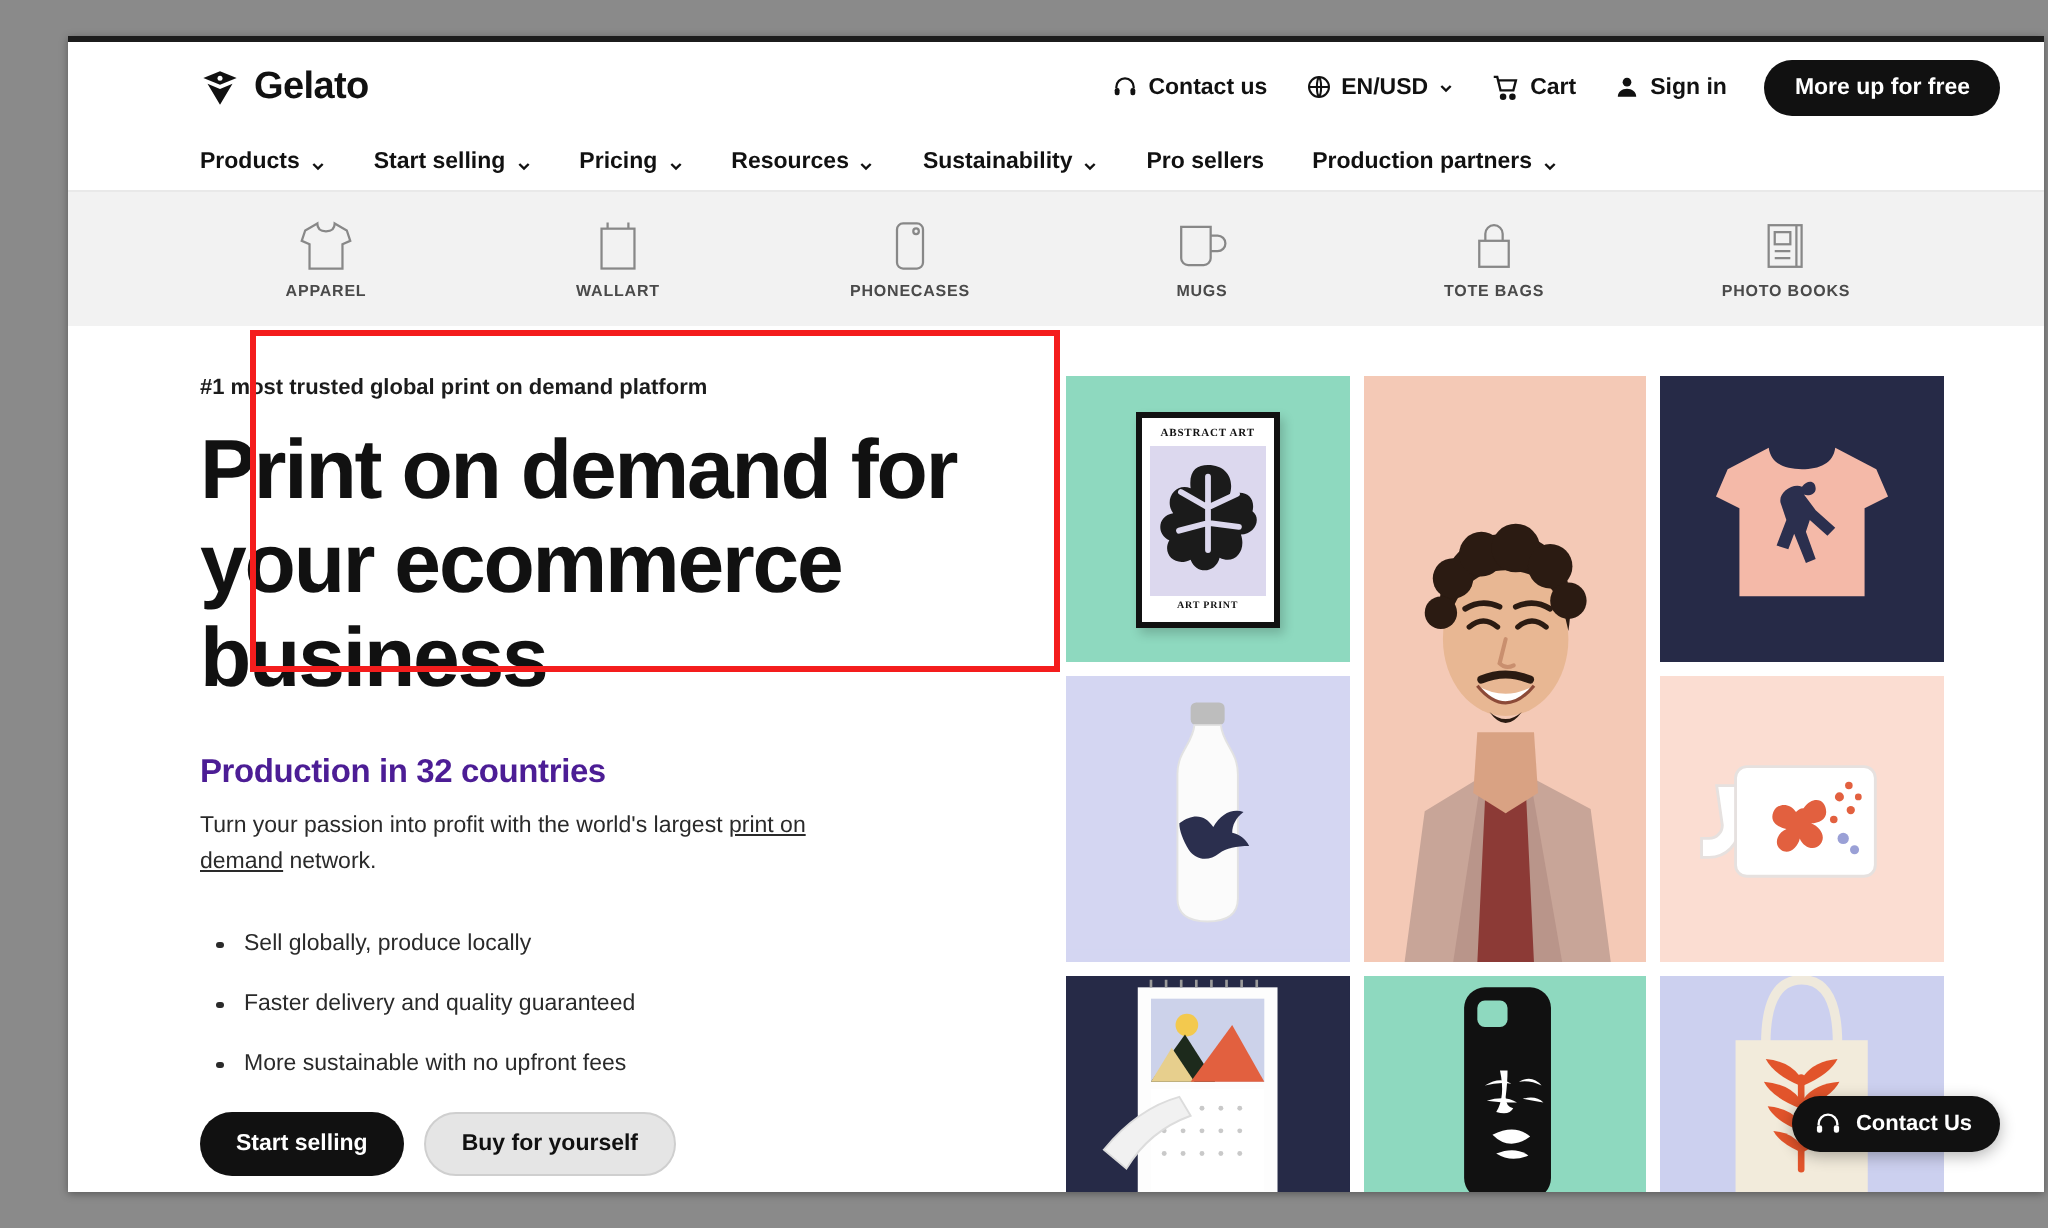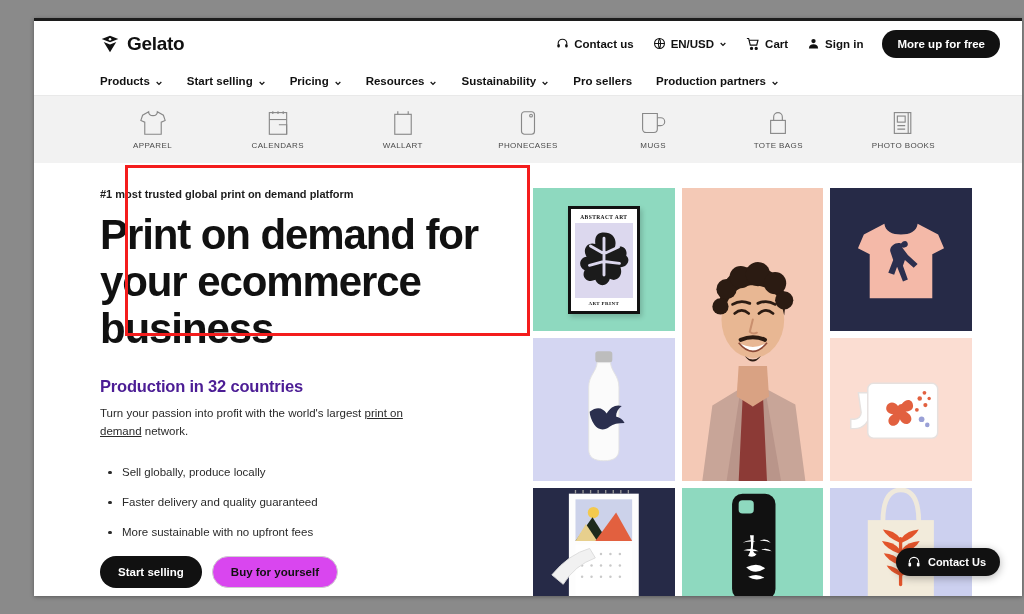--- a/index.html
+++ b/index.html
@@ -63,21 +63,21 @@
     display: flex; align-items: center;
     padding: 0 56px;
   }
   .cat {
     flex: 1;
     display: flex; flex-direction: column; align-items: center; gap: 5px;
     cursor: pointer;
   }
   .cat svg { display: block; }
   .cat-label {
-    font-size: 8px; font-weight: 400; color: #4a4a4a; letter-spacing: .4px;
+    font-size: 8px; font-weight: 700; color: #4a4a4a; letter-spacing: .4px;
     white-space: nowrap;
   }
   
   .hero { display: flex; padding: 0 0 0 66px; }
   .hero-left { width: 420px; padding-top: 25px; position: relative; }
   .eyebrow { font-size: 11px; font-weight: 600; color: #1c1c1c; margin-bottom: 11px; }
   .headline {
     font-size: 42px; line-height: 1.12; font-weight: 700;
     color: #111; letter-spacing: -1.1px; max-width: 390px;
   }
@@ -106,21 +106,21 @@
     content: ""; position: absolute; left: 8px; top: 5px;
     width: 3.5px; height: 3.5px; border-radius: 50%; background: #2a2a2a;
   }
   .ctas { display: flex; gap: 10px; margin-top: 4px; }
   .btn-dark {
     background: #111; color: #fff; border: none; border-radius: 20px;
     padding: 9px 18px; font-size: 11.5px; font-weight: 700; cursor: pointer;
     font-family: "Liberation Sans", sans-serif; white-space: nowrap;
   }
   .btn-light {
-    background: #d946ef; color: #111; border: 1px solid #cfcfcf; border-radius: 20px;
+    background: #e5e5e5; color: #111; border: 1px solid #cfcfcf; border-radius: 20px;
     padding: 9px 18px; font-size: 11.5px; font-weight: 700; cursor: pointer;
     font-family: "Liberation Sans", sans-serif; white-space: nowrap;
   }
   
   .grid {
     flex: 1;
     display: grid;
     grid-template-columns: 1fr 1fr 1fr;
     grid-template-rows: 143px 143px 118px;
     gap: 7px;
@@ -255,29 +255,20 @@
         </svg>
     </div>
   </div>
 
   <div class="catbar">
     <div class="cat">
       <svg width="28" height="26" viewBox="0 0 32 30" fill="none" stroke="#888" stroke-width="1.3">
         <path d="M11 2 L4 6 L2 12 L6.5 14 L6.5 28 L25.5 28 L25.5 14 L30 12 L28 6 L21 2 C21 5 19 6.5 16 6.5 C13 6.5 11 5 11 2 Z"></path>
       </svg>
       <span class="cat-label">APPAREL</span>
-    </div>
-    <div class="cat">
-      <svg width="24" height="26" viewBox="0 0 26 30" fill="none" stroke="#888" stroke-width="1.3">
-        <rect x="3" y="3" width="20" height="25"></rect>
-          <path d="M3 11h20"></path>
-        <path d="M7 1.5v3M13 1.5v3M19 1.5v3"></path>
-          <path d="M14 17h9v11"></path>
-      </svg>
-      <span class="cat-label">CALENDARS</span>
     </div>
     <div class="cat">
       <svg width="24" height="26" viewBox="0 0 26 30" fill="none" stroke="#888" stroke-width="1.3">
         <rect x="3.5" y="5" width="19" height="23"></rect>
           <path d="M7 1.5v3.5M19 1.5v3.5"></path>
       </svg>
       <span class="cat-label">WALLART</span>
     </div>
     <div class="cat">
       <svg width="20" height="26" viewBox="0 0 20 30" fill="none" stroke="#888" stroke-width="1.3">

